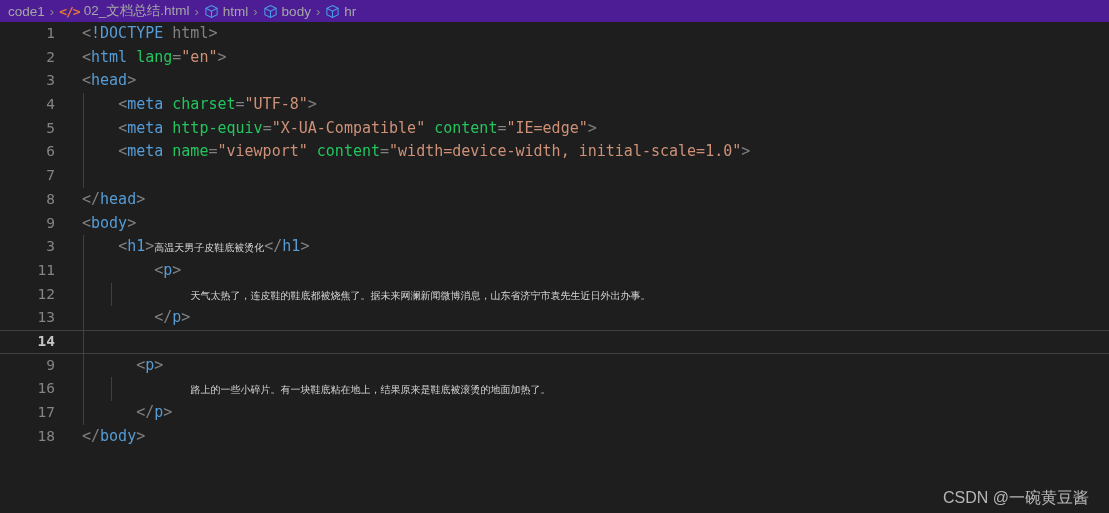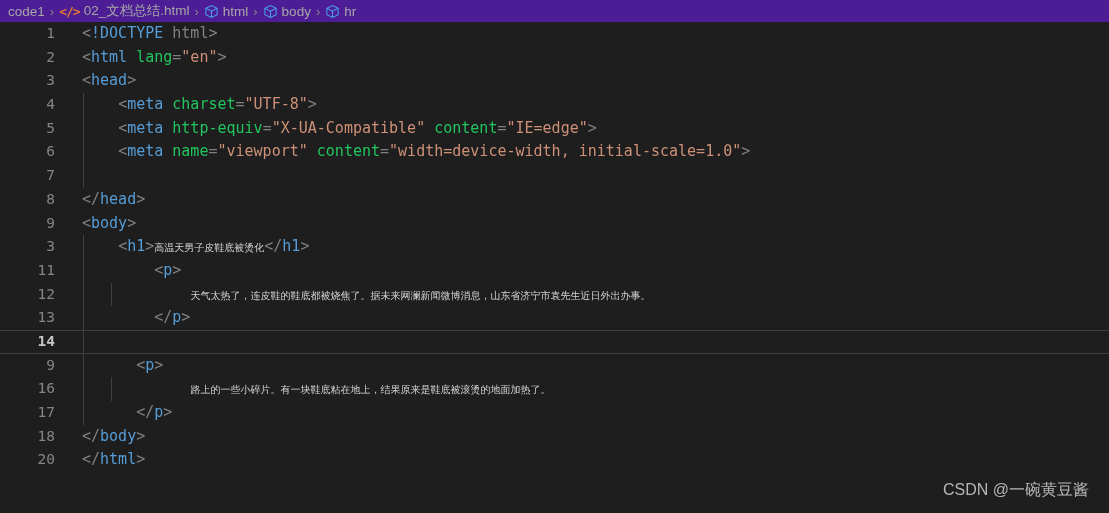--- a/index.html
+++ b/index.html
@@ -112,21 +112,21 @@
     height: 18px;
     background: #d4d4d4;
     vertical-align: -3px;
     margin-left: -1px;
   }
 
   
   #watermark {
     position: absolute;
     right: 20px;
-    bottom: 12px;
+    bottom: 4px;
     color: #b6b6b6;
     font-family: "Liberation Sans", "DejaVu Sans", sans-serif;
     font-size: 16px;
     user-select: none;
     margin-left: 46px;
   }
 </style>
 </head>
 <body>
 
@@ -188,16 +188,15 @@
     <div class="code-line"><span class="ln">9</span><span class="src"><span class="t-brk">&lt;</span><span class="t-tag">body</span><span class="t-brk">&gt;</span></span></div>
     <div class="code-line"><span class="ln">3</span><span class="guide g1"></span><span class="src"><span class="t-txt">    </span><span class="t-brk">&lt;</span><span class="t-tag">h1</span><span class="t-brk">&gt;</span><span class="t-txt"><span class="cjk">高温天男子皮鞋底被烫化</span></span><span class="t-brk">&lt;/</span><span class="t-tag">h1</span><span class="t-brk">&gt;</span></span></div>
     <div class="code-line"><span class="ln">11</span><span class="guide g1"></span><span class="src"><span class="t-txt">        </span><span class="t-brk">&lt;</span><span class="t-tag">p</span><span class="t-brk">&gt;</span></span></div>
     <div class="code-line"><span class="ln">12</span><span class="guide g1"></span><span class="guide g2"></span><span class="src"><span class="t-txt">            <span class="cjk">天气太热了，连皮鞋的鞋底都被烧焦了。据未来网澜新闻微博消息，山东省济宁市袁先生近日外出办事。</span></span></span></div>
     <div class="code-line"><span class="ln">13</span><span class="guide g1"></span><span class="src"><span class="t-txt">        </span><span class="t-brk">&lt;/</span><span class="t-tag">p</span><span class="t-brk">&gt;</span></span></div>
     <div class="code-line active"><span class="ln">14</span><span class="guide g1"></span></div>
     <div class="code-line"><span class="ln">9</span><span class="guide g1"></span><span class="src"><span class="t-txt">      </span><span class="t-brk">&lt;</span><span class="t-tag">p</span><span class="t-brk">&gt;</span></span></div>
     <div class="code-line"><span class="ln">16</span><span class="guide g1"></span><span class="guide g2"></span><span class="src"><span class="t-txt">            <span class="cjk">路上的一些小碎片。有一块鞋底粘在地上，结果原来是鞋底被滚烫的地面加热了。</span></span></span></div>
     <div class="code-line"><span class="ln">17</span><span class="guide g1"></span><span class="src"><span class="t-txt">      </span><span class="t-brk">&lt;/</span><span class="t-tag">p</span><span class="t-brk">&gt;</span></span></div>
     <div class="code-line"><span class="ln">18</span><span class="src"><span class="t-brk">&lt;/</span><span class="t-tag">body</span><span class="t-brk">&gt;</span></span></div>
-    <div class="code-line"><span class="ln">20</span><span class="src"><span class="t-brk">&lt;/</span><span class="t-tag">html</span><span class="t-brk">&gt;</span></span></div>
   </div>
 
 <div id="watermark">CSDN @一碗黄豆酱</div>
 
 </body></html>

